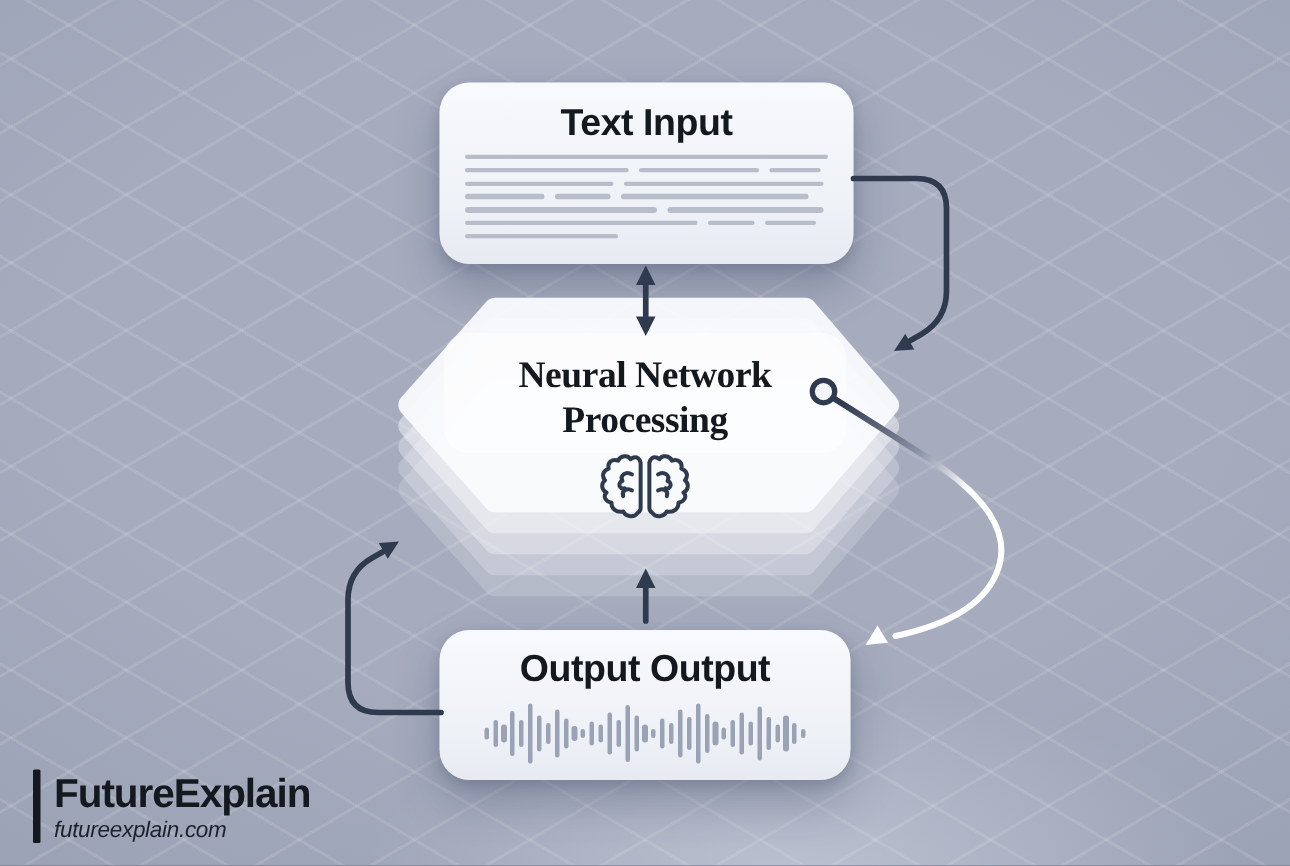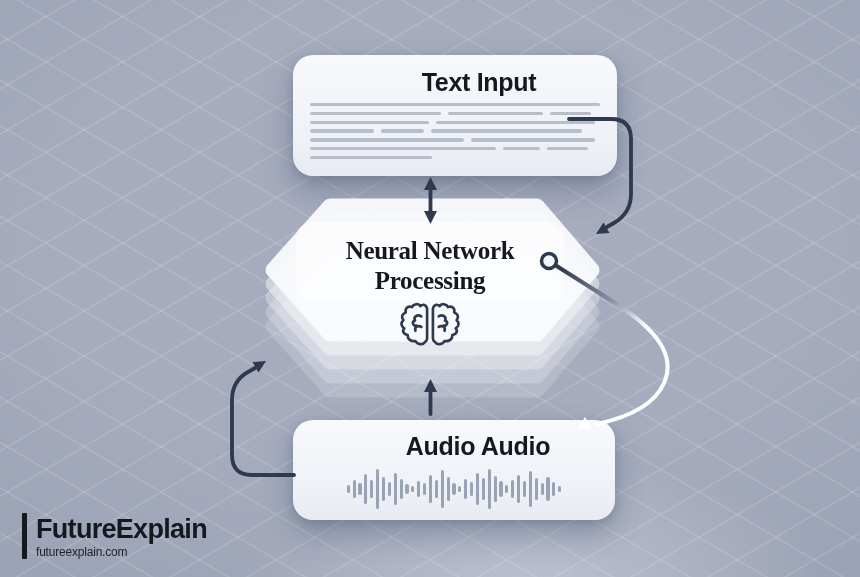--- a/index.html
+++ b/index.html
@@ -16,21 +16,20 @@
     content:"";position:absolute;inset:0;z-index:0;pointer-events:none;
     background:
       repeating-linear-gradient(30.5deg, transparent 0 37px, var(--grid-line) 37px 39px),
       repeating-linear-gradient(-30.5deg, transparent 0 37px, var(--grid-line) 37px 39px);
   }
   .card{
     position:absolute;z-index:1;
     background:linear-gradient(180deg,#f7f9fc 0%,#eef1f6 70%,#e7eaf1 100%);
     border-radius:20px;
     box-shadow:0 14px 30px rgba(43,53,82,.30), 0 3px 8px rgba(43,53,82,.16);
-    padding-left:48px;
   }
   .card-title{
     text-align:center;font-weight:700;font-size:25px;line-height:1.1;
     color:var(--text-dark);letter-spacing:-0.3px;
   }
   #text-input-card{left:293px;top:55px;width:276px;height:121px;}
   #text-input-card .card-title{margin-top:14px;}
   .tlines{position:absolute;left:17px;right:17px;top:48px;}
   .tline{display:flex;gap:7px;height:3.4px;margin-bottom:5.4px;overflow:hidden;}
   .tseg{flex:0 0 auto;height:100%;border-radius:2px;background:var(--placeholder-line);}
@@ -48,21 +47,21 @@
   #neural-label{
     position:absolute;z-index:3;left:310px;top:236px;width:240px;
     text-align:center;font-weight:700;font-size:25px;line-height:30px;
     color:var(--text-dark);letter-spacing:-0.3px;font-family:Liberation Serif, serif;
   }
   #brain{position:absolute;z-index:3;left:399px;top:296px;}
   .brain-stroke{fill:none;stroke:var(--arrow-dark);stroke-width:5.5;stroke-linecap:round;stroke-linejoin:round;}
   #logo{position:absolute;z-index:3;left:22px;top:513px;display:flex;align-items:stretch;gap:9px;}
   .logo-bar{width:5px;background:var(--text-dark);border-radius:1px;}
   .logo-name{font-size:27px;font-weight:700;color:var(--text-dark);letter-spacing:-0.7px;line-height:1.0;padding-top:3px;}
-  .logo-url{font-size:12px;font-weight:400;color:#1d212b;letter-spacing:-0.2px;margin-top:2px;}
+  .logo-url{font-size:15px;font-weight:400;color:#1d212b;letter-spacing:-0.2px;margin-top:2px;font-style:italic;}
 </style>
 </head>
 <body>
 
 <div class="scene">
 
   <div class="card" id="text-input-card">
     <div class="card-title">Text Input</div>
     <div class="tlines">
         <div class="tline">
@@ -91,21 +90,21 @@
           <span class="tseg" style="width: 13%;"></span>
           <span class="tseg" style="width: 14%;"></span>
         </div>
         <div class="tline">
           <span class="tseg" style="width: 42%;"></span>
         </div>
       </div>
   </div>
 
   <div class="card" id="audio-output-card">
-    <div class="card-title">Audio Audio</div>
+    <div class="card-title">Output Output</div>
     <div class="wave">
         <span class="wbar" style="height: 8px;"></span>
         <span class="wbar" style="height: 18px;"></span>
         <span class="wbar" style="height: 12px;"></span>
         <span class="wbar" style="height: 30px;"></span>
         <span class="wbar" style="height: 18px;"></span>
         <span class="wbar" style="height: 40px;"></span>
         <span class="wbar" style="height: 24px;"></span>
         <span class="wbar" style="height: 14px;"></span>
         <span class="wbar" style="height: 32px;"></span>

